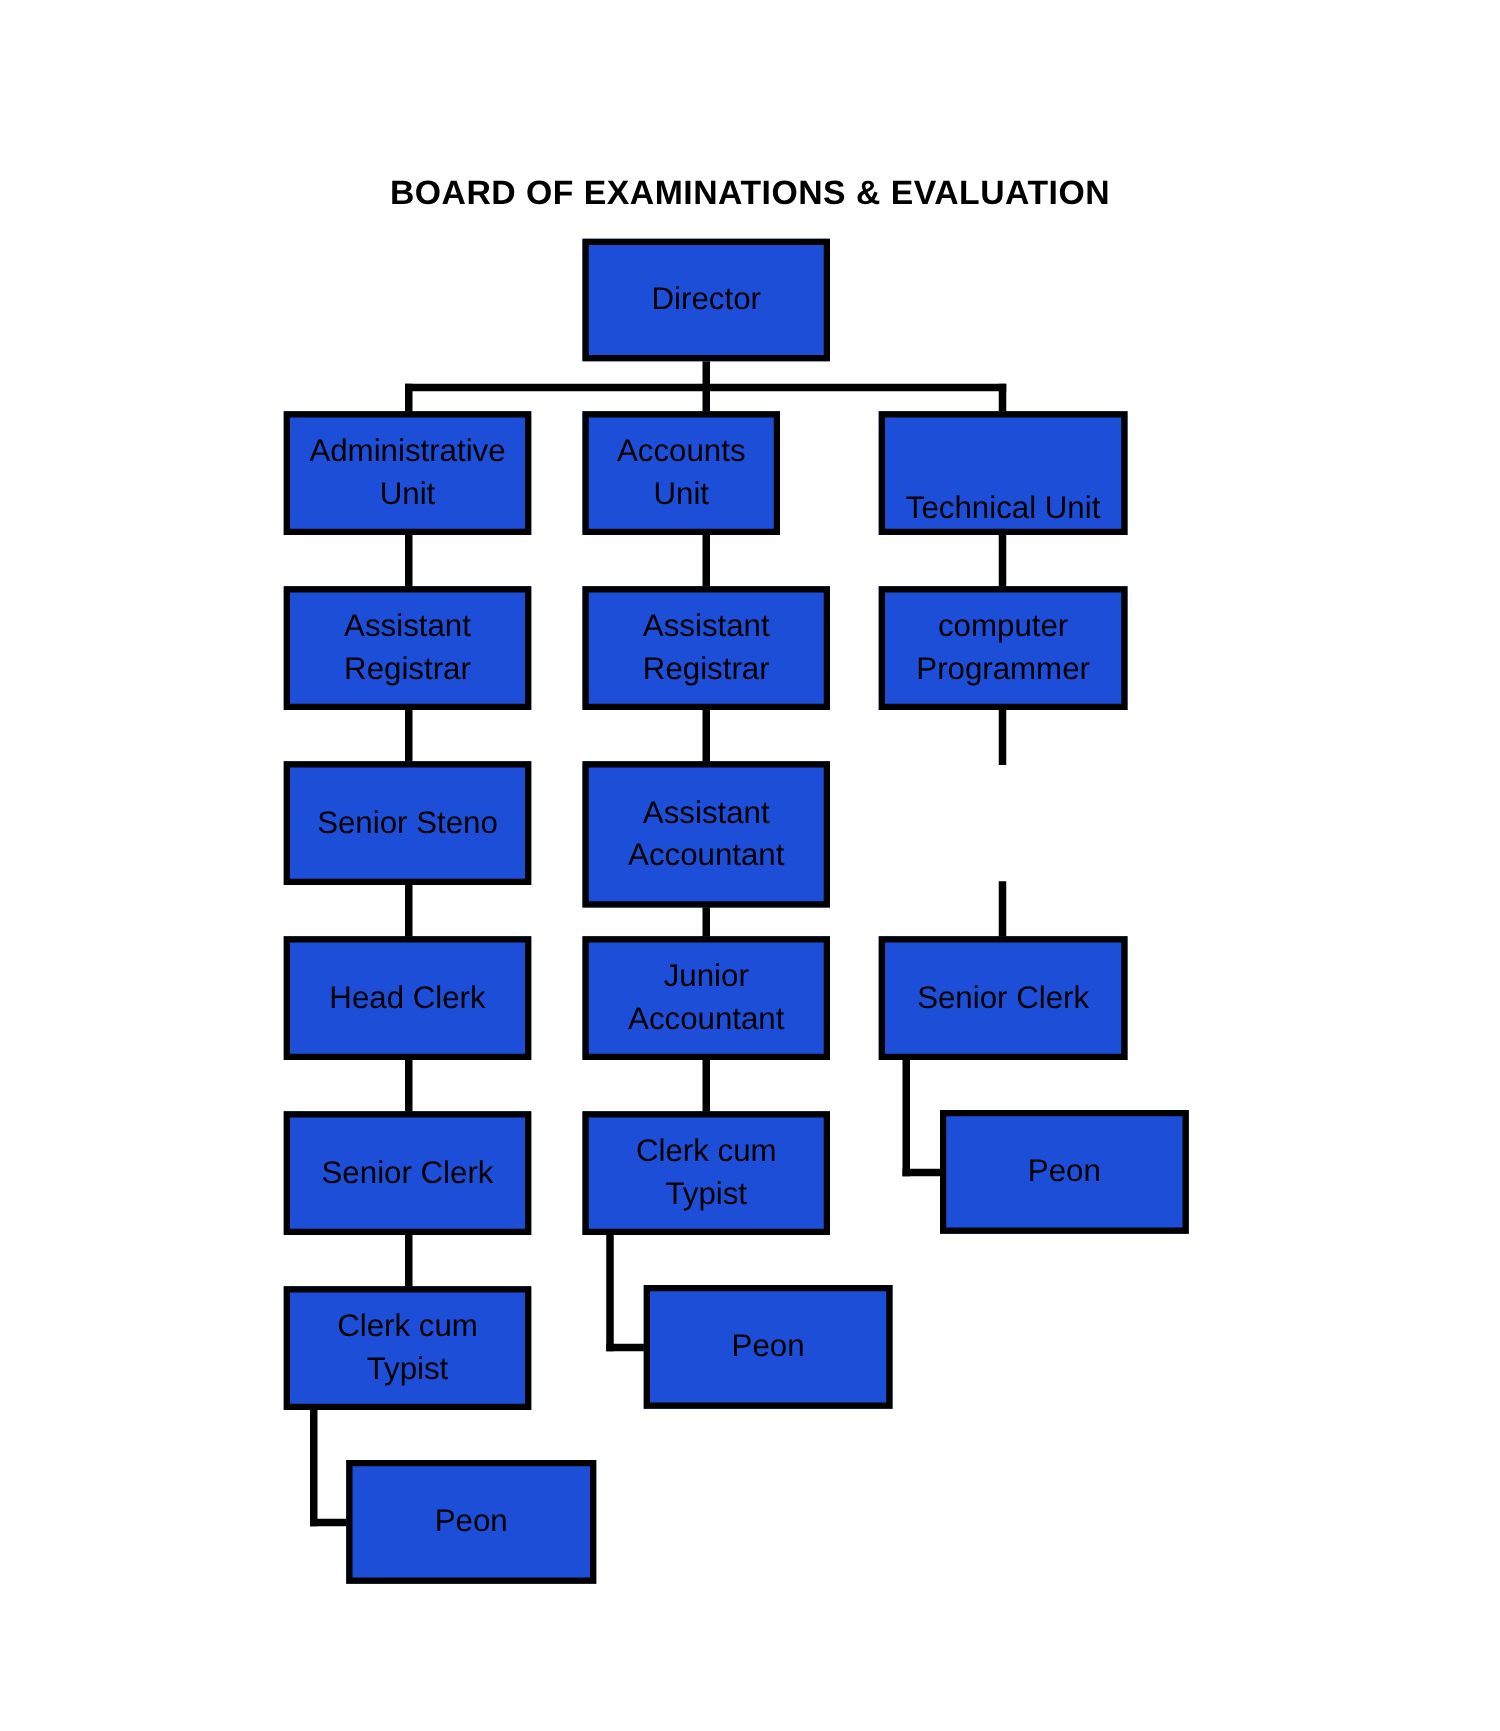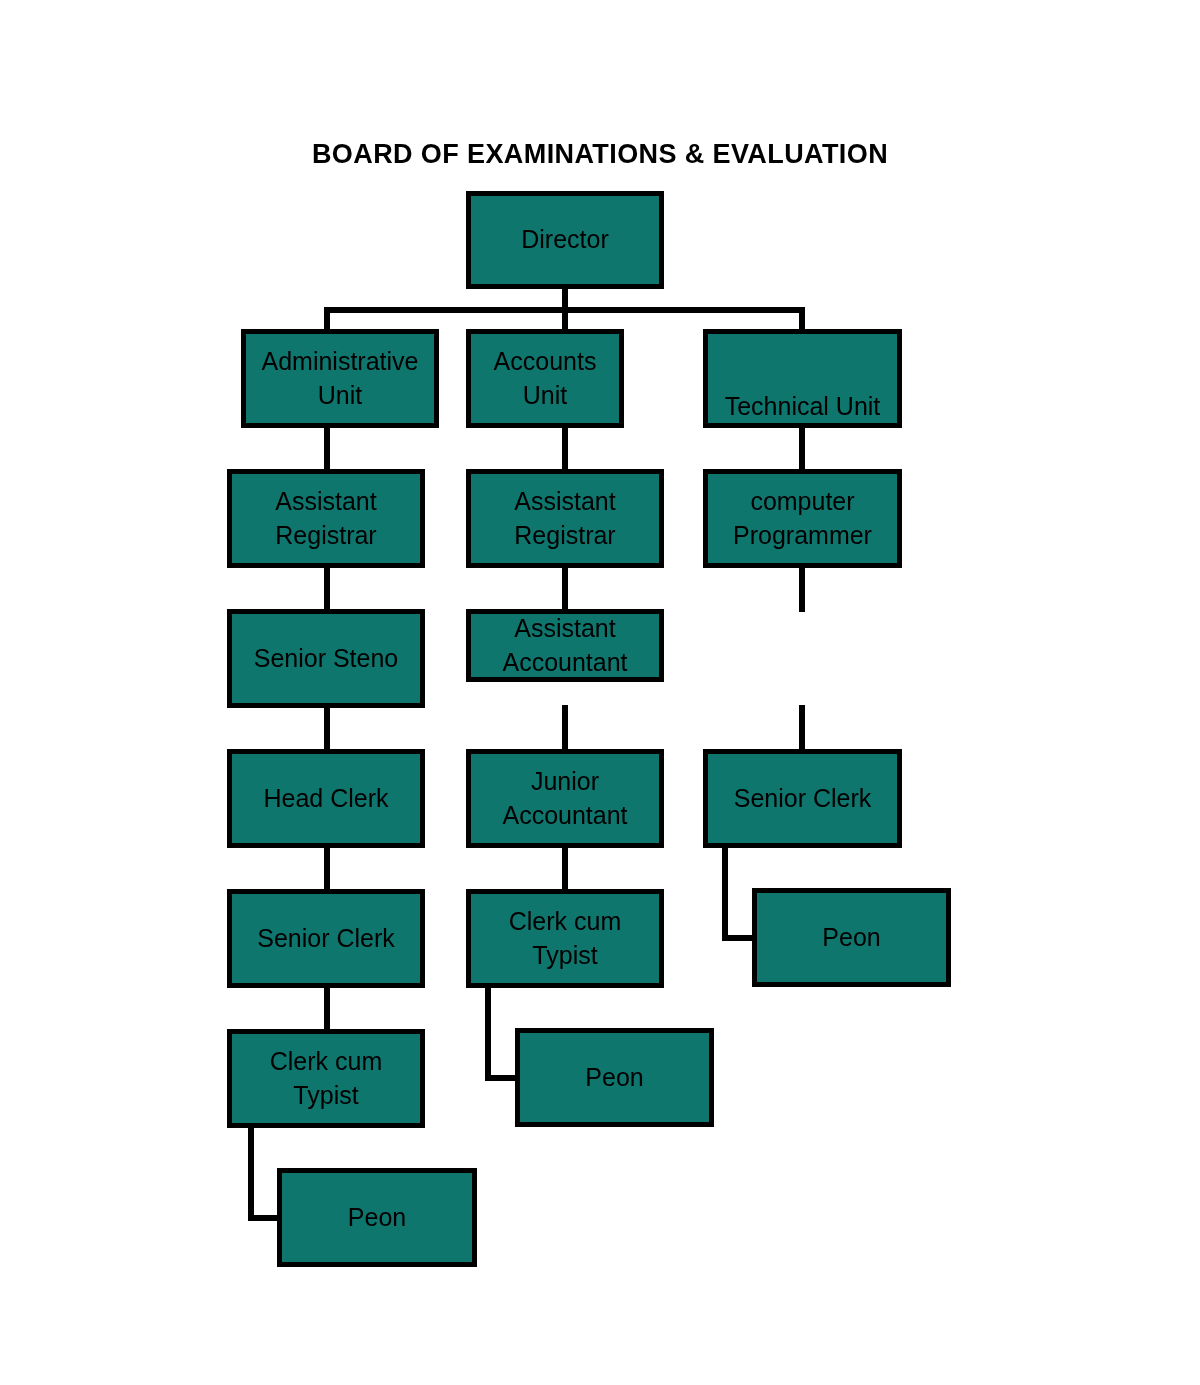--- a/index.html
+++ b/index.html
@@ -28,21 +28,21 @@
     font-weight: bold;
     font-size: 27px;
     letter-spacing: 0.4px;
     color: #000000;
     white-space: pre;
   }
   .node {
     position: absolute;
     box-sizing: border-box;
     border: 5px solid #000000;
-    background: #0f766e;
+    background: #1d4ed8;
     display: flex;
     align-items: center;
     justify-content: center;
     text-align: center;
     font-family: "Liberation Sans", sans-serif;
     font-size: 25px;
     line-height: 1.33;
     color: #000000;
     padding: 0 4px;
     z-index: 2;
@@ -93,21 +93,21 @@
   <div class="connector" style="left:799px; top:565px; width:6px; height:47px;"></div>
   <div class="connector" style="left:799px; top:705px; width:6px; height:47px;"></div>
 
   <div class="connector" style="left:722px; top:843px; width:6px; height:98px;"></div>
   <div class="connector" style="left:722px; top:935px; width:35px; height:6px;"></div>
 
   <div class="node" style="left:466px; top:191px; width:198px; height:98px;">
     <span class="node-label">Director</span>
   </div>
 
-  <div class="node" style="left:241px; top:329px; width:198px; height:99px;justify-content:center;">
+  <div class="node" style="left:227px; top:329px; width:198px; height:99px;justify-content:center;">
     <span class="node-label">Administrative Unit</span>
   </div>
   <div class="node" style="left:466px; top:329px; width:158px; height:99px;">
     <span class="node-label">Accounts Unit</span>
   </div>
   <div class="node" style="left:703px; top:329px; width:199px; height:99px;align-items:flex-end;">
     <span class="node-label">Technical Unit</span>
   </div>
 
   <div class="node" style="left:227px; top:469px; width:198px; height:99px;">
@@ -116,21 +116,21 @@
   <div class="node" style="left:466px; top:469px; width:198px; height:99px;">
     <span class="node-label">Assistant Registrar</span>
   </div>
   <div class="node" style="left:227px; top:609px; width:198px; height:99px;">
     <span class="node-label">Senior Steno</span>
   </div>
 
   <div class="node" style="left:703px; top:469px; width:199px; height:99px;">
     <span class="node-label">computer Programmer</span>
   </div>
-  <div class="node" style="left:466px; top:609px; width:198px; height:73px;">
+  <div class="node" style="left:466px; top:609px; width:198px; height:117px;">
     <span class="node-label">Assistant Accountant</span>
   </div>
 
   <div class="node" style="left:227px; top:749px; width:198px; height:99px;">
     <span class="node-label">Head Clerk</span>
   </div>
   <div class="node" style="left:466px; top:749px; width:198px; height:99px;">
     <span class="node-label">Junior Accountant</span>
   </div>
   <div class="node" style="left:703px; top:749px; width:199px; height:99px;">

